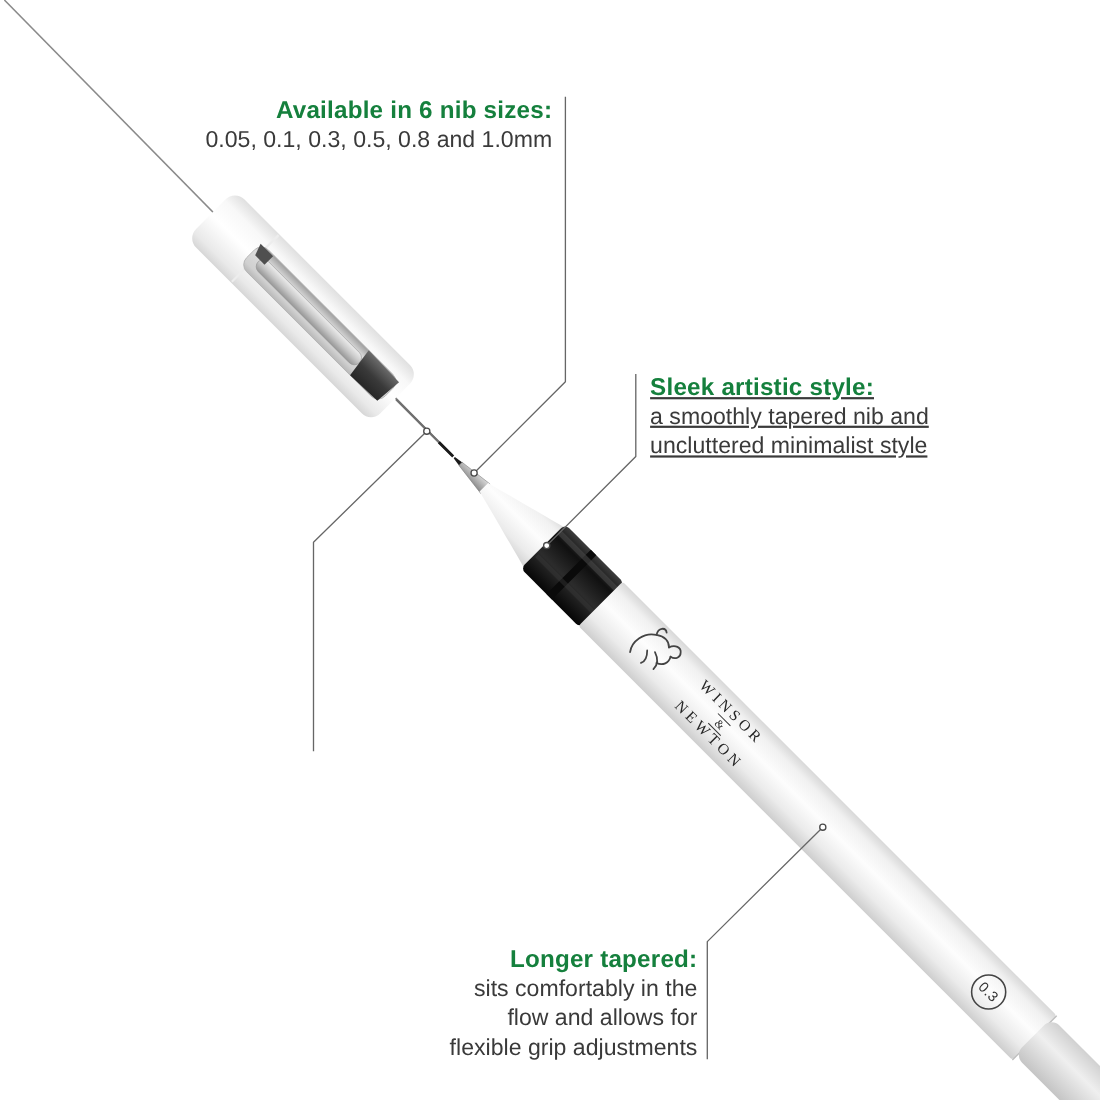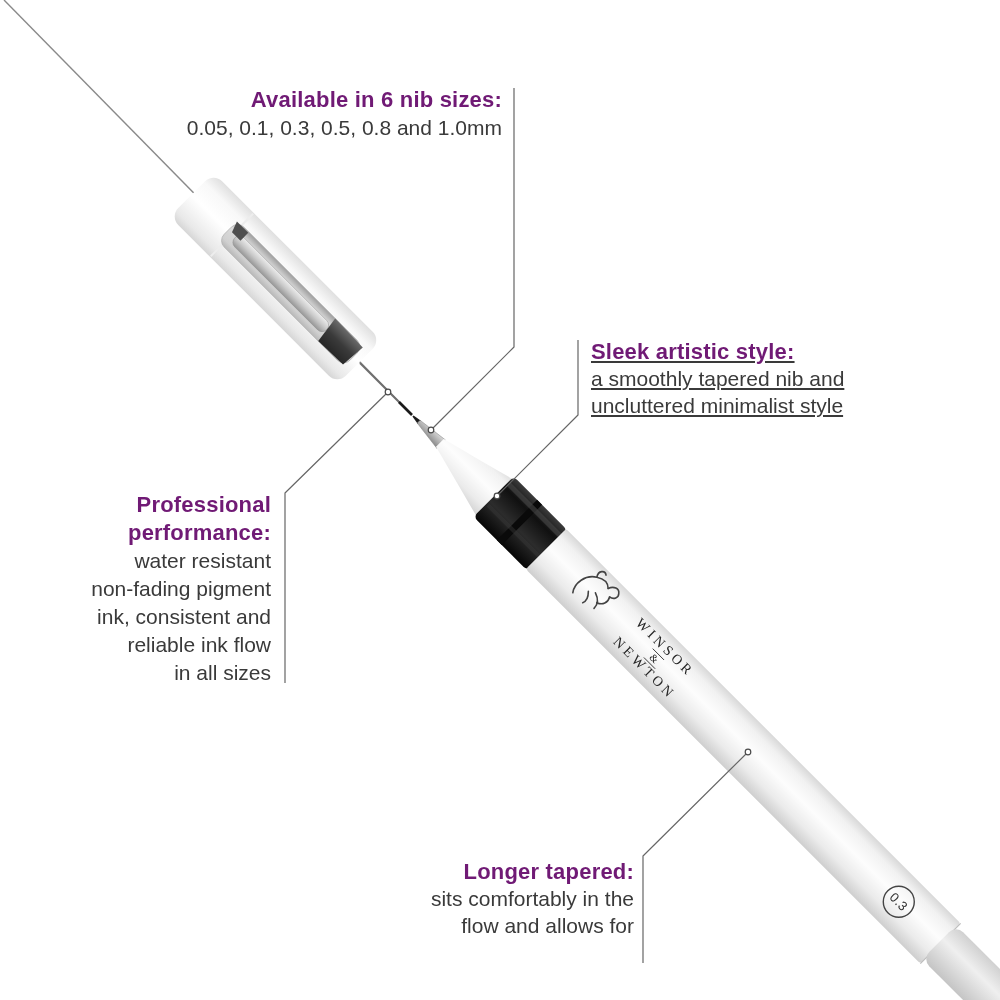--- a/index.html
+++ b/index.html
@@ -6,21 +6,21 @@
   .stage {
     position: relative;
     width: 1000px;
     height: 1000px;
     background: #ffffff;
     overflow: hidden;
     font-family: "Liberation Sans", sans-serif;
   }
   .scene { position: absolute; left: 0; top: 0; }
   .ann { position: absolute; color: #3a3a3a; font-size: 21px; }
-  .ann .h { font-weight: 700; color: #701a75; font-size: 22px; letter-spacing: 0.2px; }
+  .ann .h { font-weight: 700; color: #15803d; font-size: 22px; letter-spacing: 0.2px; }
   .ra { text-align: right; }
   .la { text-align: left; }
   .lh28 { line-height: 28px; }
   .lh27 { line-height: 27px; }
 </style>
 </head>
 <body>
 
 <div class="stage">
 
@@ -150,29 +150,21 @@
     <div class="h">Available in 6 nib sizes:</div>
     <div>0.05, 0.1, 0.3, 0.5, 0.8 and 1.0mm</div>
   </div>
 
   <div class="ann la lh27" style="left:591px; top:338px;text-decoration:underline;">
     <div class="h">Sleek artistic style:</div>
     <div>a smoothly tapered nib and</div>
     <div>uncluttered minimalist style</div>
   </div>
 
-  <div class="ann ra lh28" style="right:729px; top:491px;">
-    <div class="h">Professional</div>
-    <div class="h">performance:</div>
-    <div>water resistant</div>
-    <div>non-fading pigment</div>
-    <div>ink, consistent and</div>
-    <div>reliable ink flow</div>
-    <div>in all sizes</div>
-  </div>
 
   <div class="ann ra lh27" style="right:366px; top:858px;">
     <div class="h">Longer tapered:</div>
     <div>sits comfortably in the</div>
     <div>flow and allows for</div>
+    <div>flexible grip adjustments</div>
   </div>
 
 </div>
 
 </body></html>

